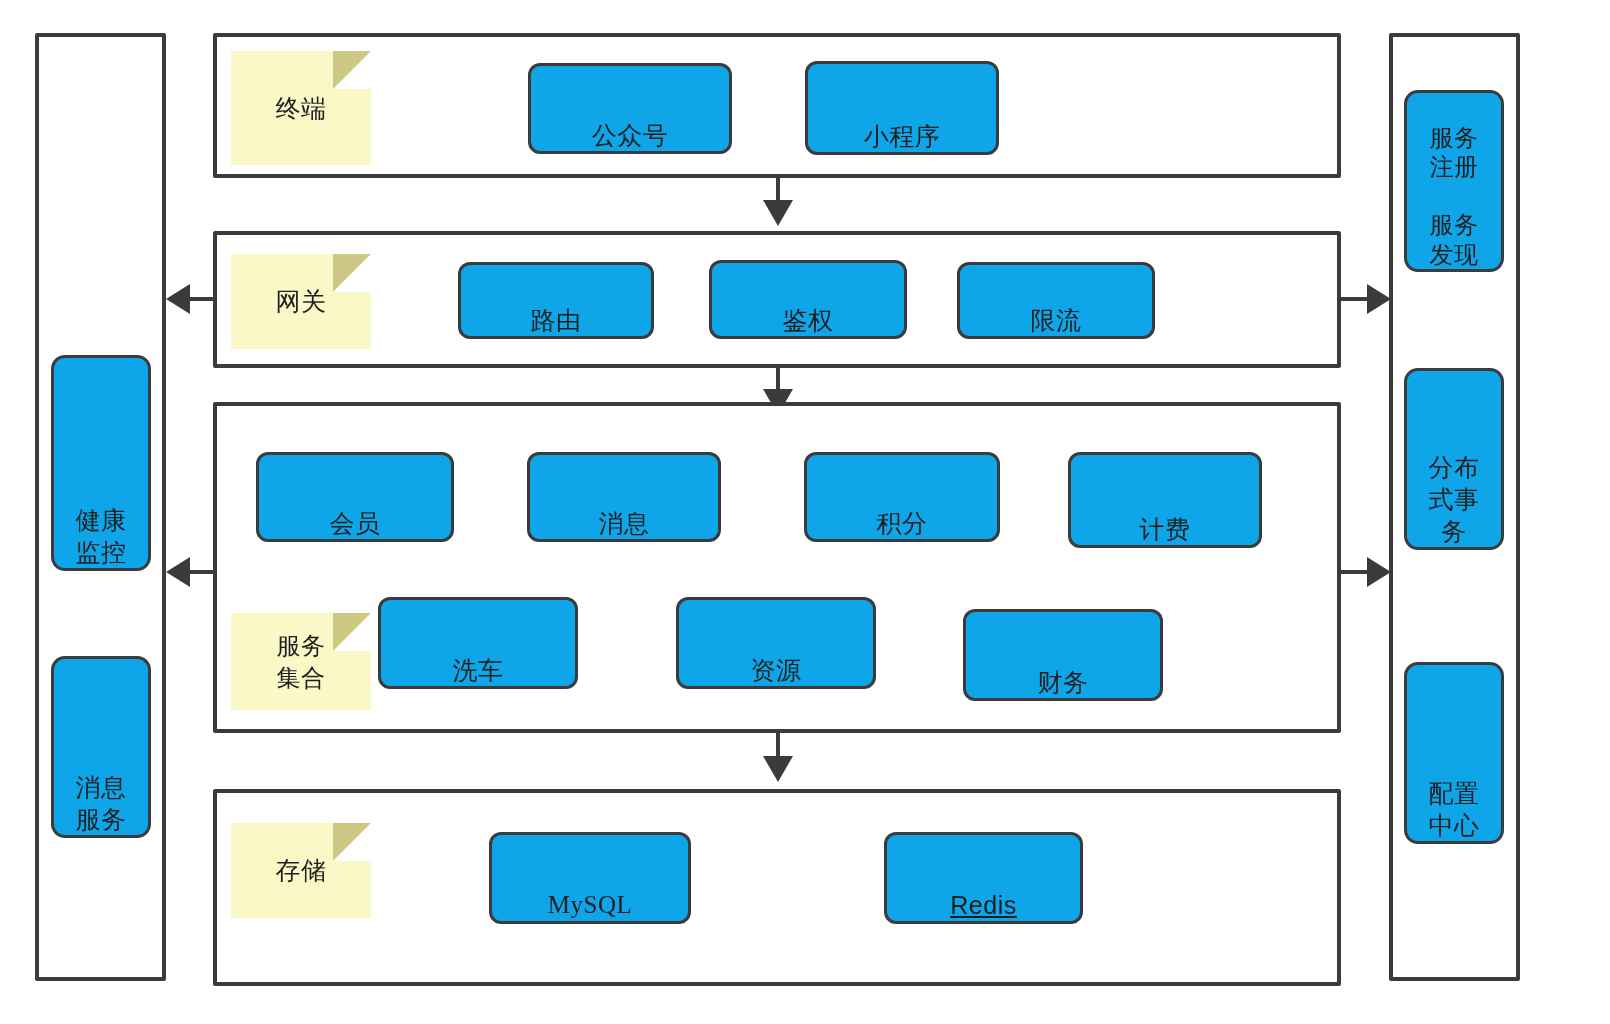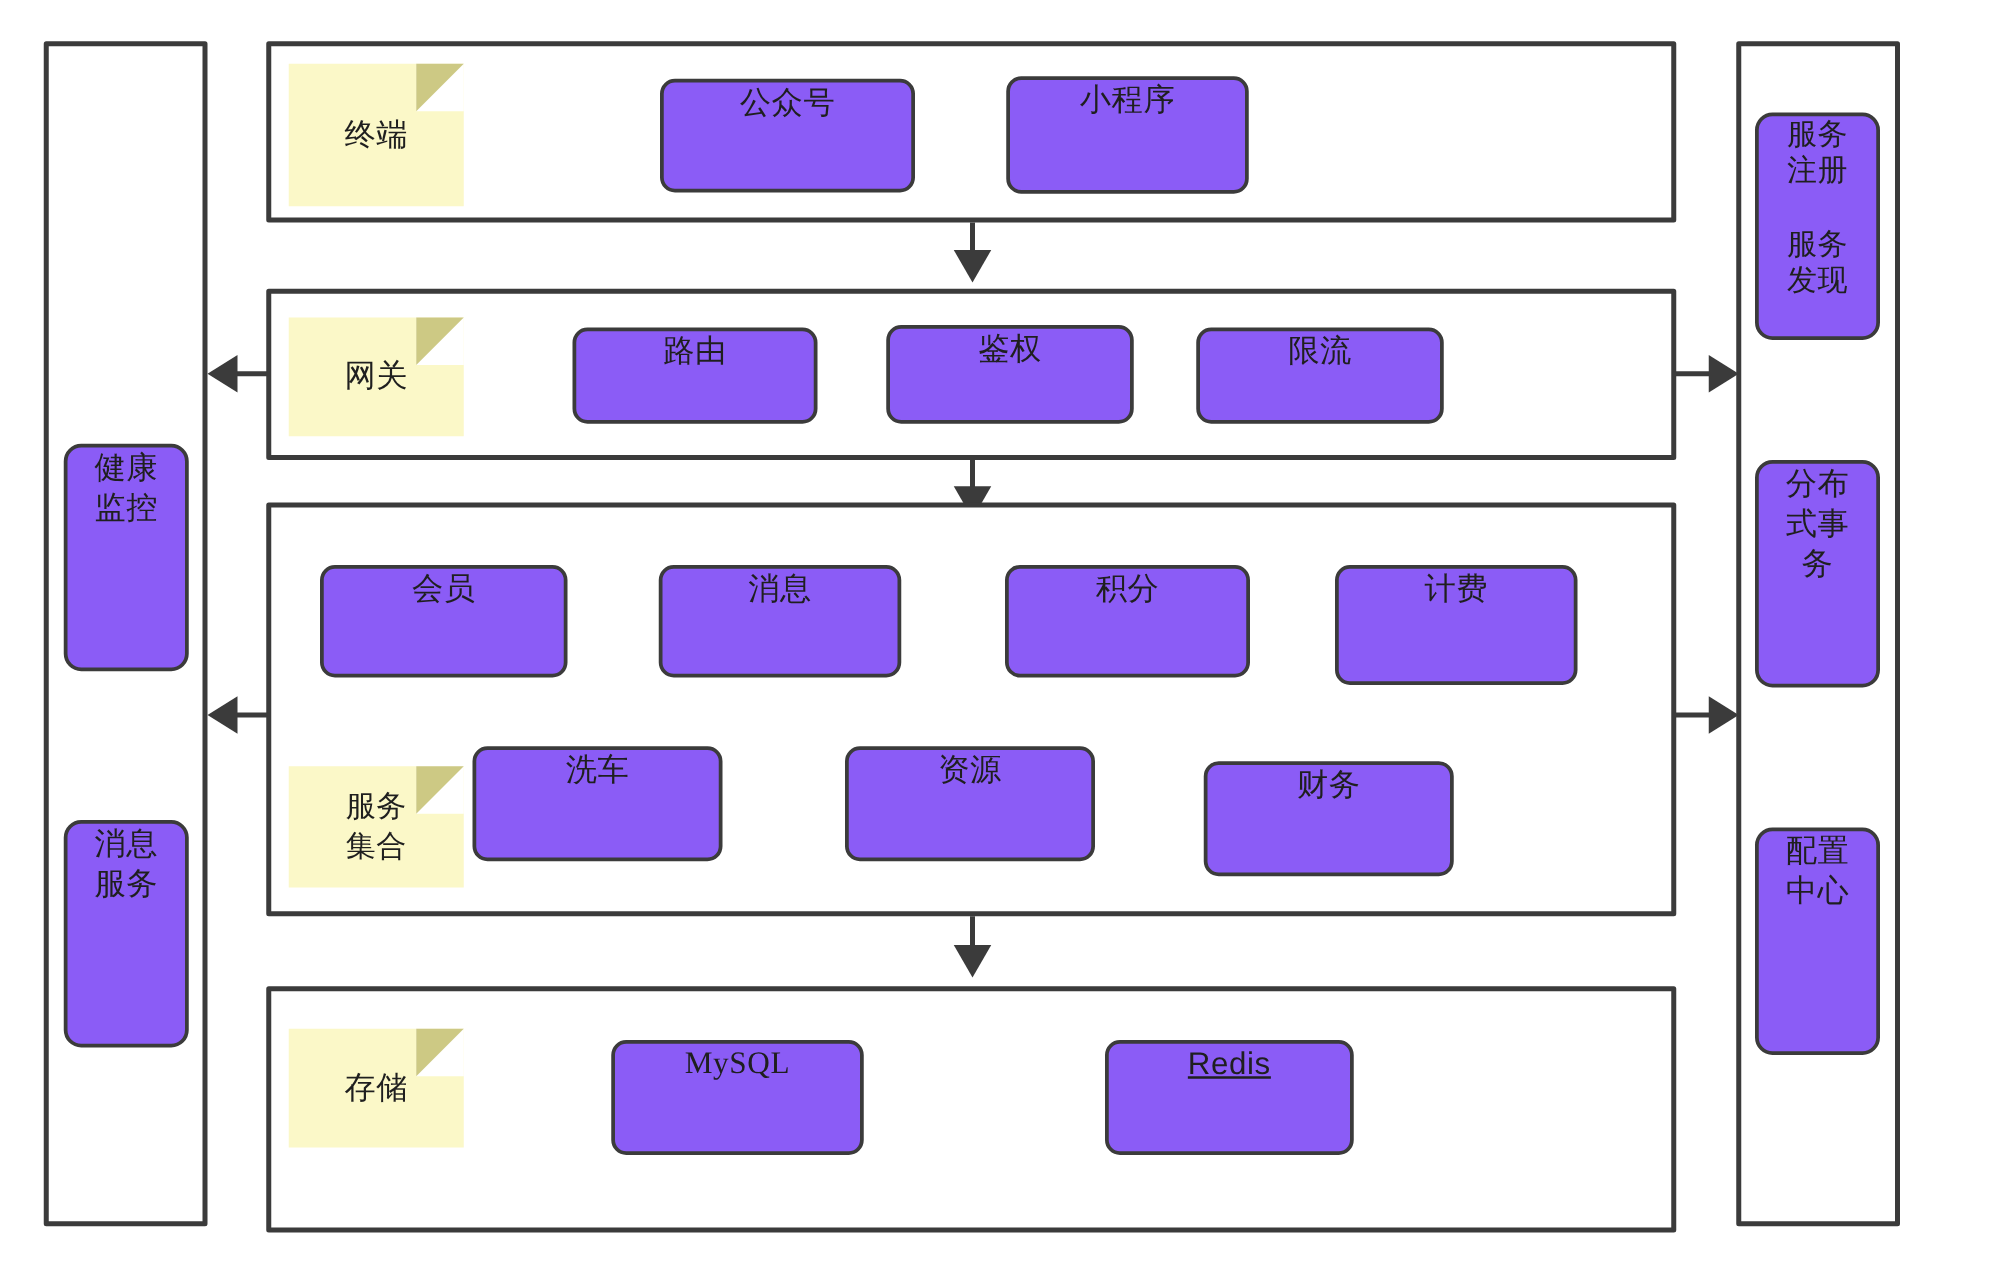--- a/index.html
+++ b/index.html
@@ -25,24 +25,24 @@
   
   .container {
     border: 4px solid #3b3b3b;
     background: #ffffff;
     border-radius: 2px;
   }
 
   
   .node {
     border: 3px solid #3b3b3b;
-    background: #8b5cf6;
+    background: #0ea5e9;
     border-radius: 12px;
     display: flex;
-    align-items: flex-start;
+    align-items: flex-end;
     justify-content: center;
     text-align: center;
     line-height: 1.28;
     font-size: 25px;
     color: #1f1f1f;
     letter-spacing: 0.5px;
   }
   .node.tall { border-radius: 14px; }
   .node .node-label { display: block; white-space: pre-line; }
 
@@ -91,21 +91,21 @@
   }
 </style>
 </head>
 <body>
 
 <div id="canvas">
 
   <div class="abs container" style="left:35px; top:33px; width:131px; height:948px;"></div>
 
 
-  <div class="abs node tall" style="left:51px; top:355px; width:100px; height:182px;">
+  <div class="abs node tall" style="left:51px; top:355px; width:100px; height:216px;">
     <span class="node-label">健康
 监控</span>
   </div>
 
   <div class="abs node tall" style="left:51px; top:656px; width:100px; height:182px;">
     <span class="node-label">消息
 服务</span>
   </div>
 
   <div class="abs container" style="left:1389px; top:33px; width:131px; height:948px;"></div>

